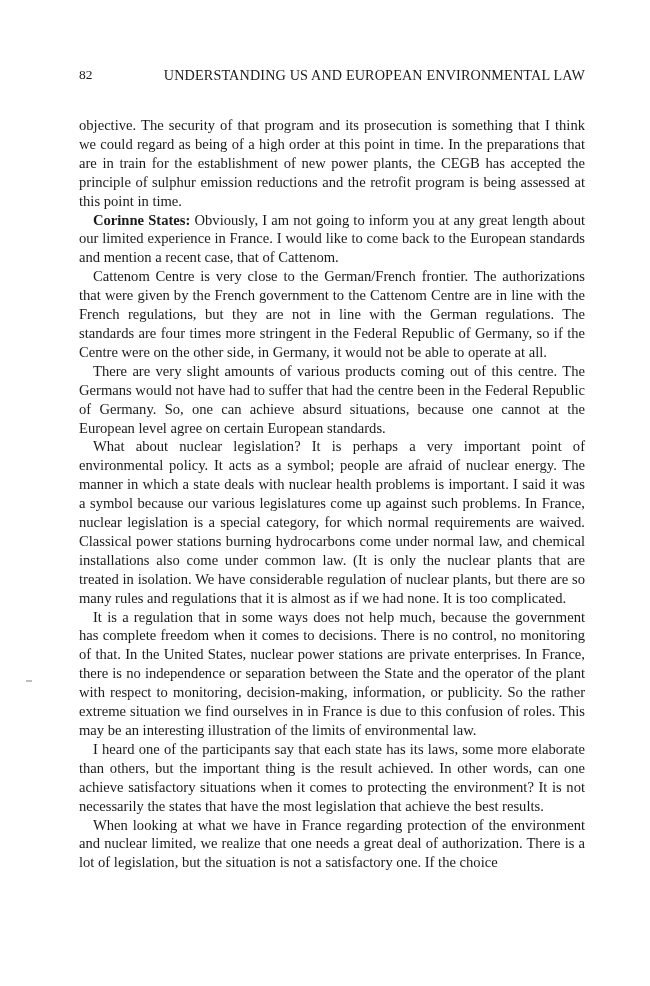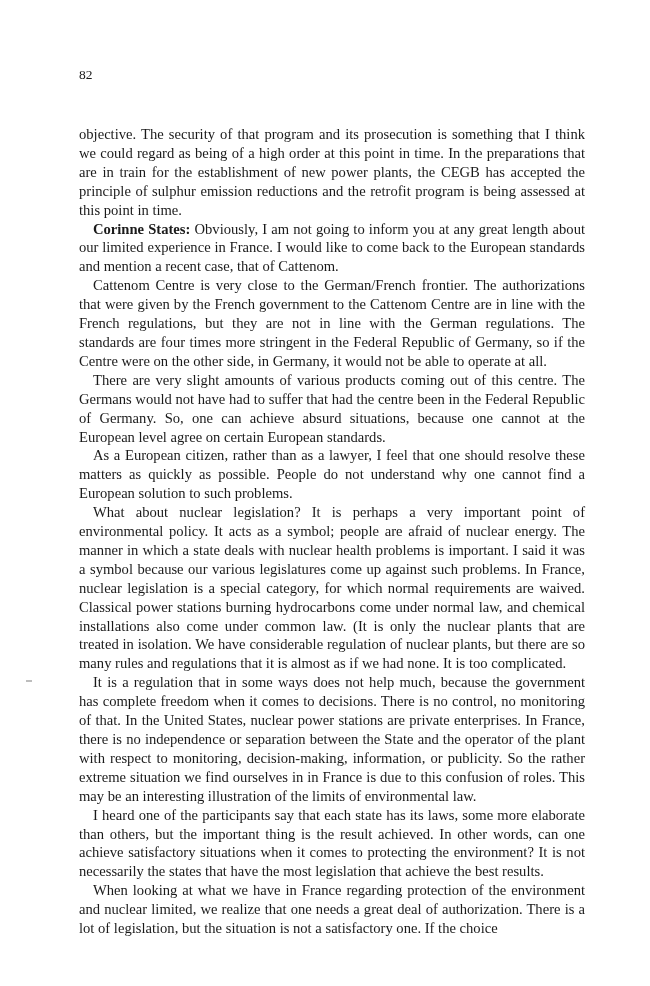--- a/index.html
+++ b/index.html
@@ -42,21 +42,21 @@
     .running-head .title {
       position: absolute;
       right: 0;
       top: 0;
       font-size: 14.2px;
       letter-spacing: 0.15px;
     }
     .body-text {
       position: absolute;
       left: 79px;
-      top: 125px;
+      top: 116px;
       width: 506px;
       font-size: 14.6px;
       line-height: 18.9px;
     }
     .body-text p {
       margin: 0;
       text-align: justify;
       text-align-last: left;
       hyphens: manual;
     }
@@ -75,41 +75,39 @@
       background: #bdbdbd;
     }
   </style>
 </head>
 <body>
 
 <div class="page">
 
   <div class="running-head">
     <span class="folio">82</span>
+    <span class="title">UNDERSTANDING US AND EUROPEAN ENVIRONMENTAL LAW</span>
   </div>
 
   <div class="margin-mark"></div>
 
   <div class="body-text">
     <p>
       <span class="speaker"></span><span>objective. The security of that program and its prosecution is something that I think we could regard as being of a high order at this point in time. In the preparations that are in train for the establishment of new power plants, the CEGB has accepted the principle of sulphur emission reductions and the retrofit program is being assessed at this point in time.</span>
     </p>
     <p class="indent">
       <span class="speaker">Corinne States:</span><span> Obviously, I am not going to inform you at any great length about our limited experience in France. I would like to come back to the European standards and mention a recent case, that of Cattenom.</span>
     </p>
     <p class="indent">
       <span class="speaker"></span><span>Cattenom Centre is very close to the German/French frontier. The authorizations that were given by the French government to the Cattenom Centre are in line with the French regulations, but they are not in line with the German regulations. The standards are four times more stringent in the Federal Republic of Germany, so if the Centre were on the other side, in Germany, it would not be able to operate at all.</span>
     </p>
     <p class="indent">
       <span class="speaker"></span><span>There are very slight amounts of various products coming out of this centre. The Germans would not have had to suffer that had the centre been in the Federal Republic of Germany. So, one can achieve absurd situations, because one cannot at the European level agree on certain European standards.</span>
     </p>
     <p class="indent">
-      <span class="speaker"></span><span>As a European citizen, rather than as a lawyer, I feel that one should resolve these matters as quickly as possible. People do not understand why one cannot find a European solution to such problems.</span>
-    </p>
-    <p class="indent">
       <span class="speaker"></span><span>What about nuclear legislation? It is perhaps a very important point of environmental policy. It acts as a symbol; people are afraid of nuclear energy. The manner in which a state deals with nuclear health problems is important. I said it was a symbol because our various legislatures come up against such problems. In France, nuclear legislation is a special category, for which normal requirements are waived. Classical power stations burning hydrocarbons come under normal law, and chemical installations also come under common law. (It is only the nuclear plants that are treated in isolation. We have considerable regulation of nuclear plants, but there are so many rules and regulations that it is almost as if we had none. It is too complicated.</span>
     </p>
     <p class="indent">
       <span class="speaker"></span><span>It is a regulation that in some ways does not help much, because the government has complete freedom when it comes to decisions. There is no control, no monitoring of that. In the United States, nuclear power stations are private enterprises. In France, there is no independence or separation between the State and the operator of the plant with respect to monitoring, decision-making, information, or publicity. So the rather extreme situation we find ourselves in in France is due to this confusion of roles. This may be an interesting illustration of the limits of environmental law.</span>
     </p>
     <p class="indent">
       <span class="speaker"></span><span>I heard one of the participants say that each state has its laws, some more elaborate than others, but the important thing is the result achieved. In other words, can one achieve satisfactory situations when it comes to protecting the environment? It is not necessarily the states that have the most legislation that achieve the best results.</span>
     </p>
     <p class="indent">
       <span class="speaker"></span><span>When looking at what we have in France regarding protection of the environment and nuclear limited, we realize that one needs a great deal of authorization. There is a lot of legislation, but the situation is not a satisfactory one. If the choice</span>

